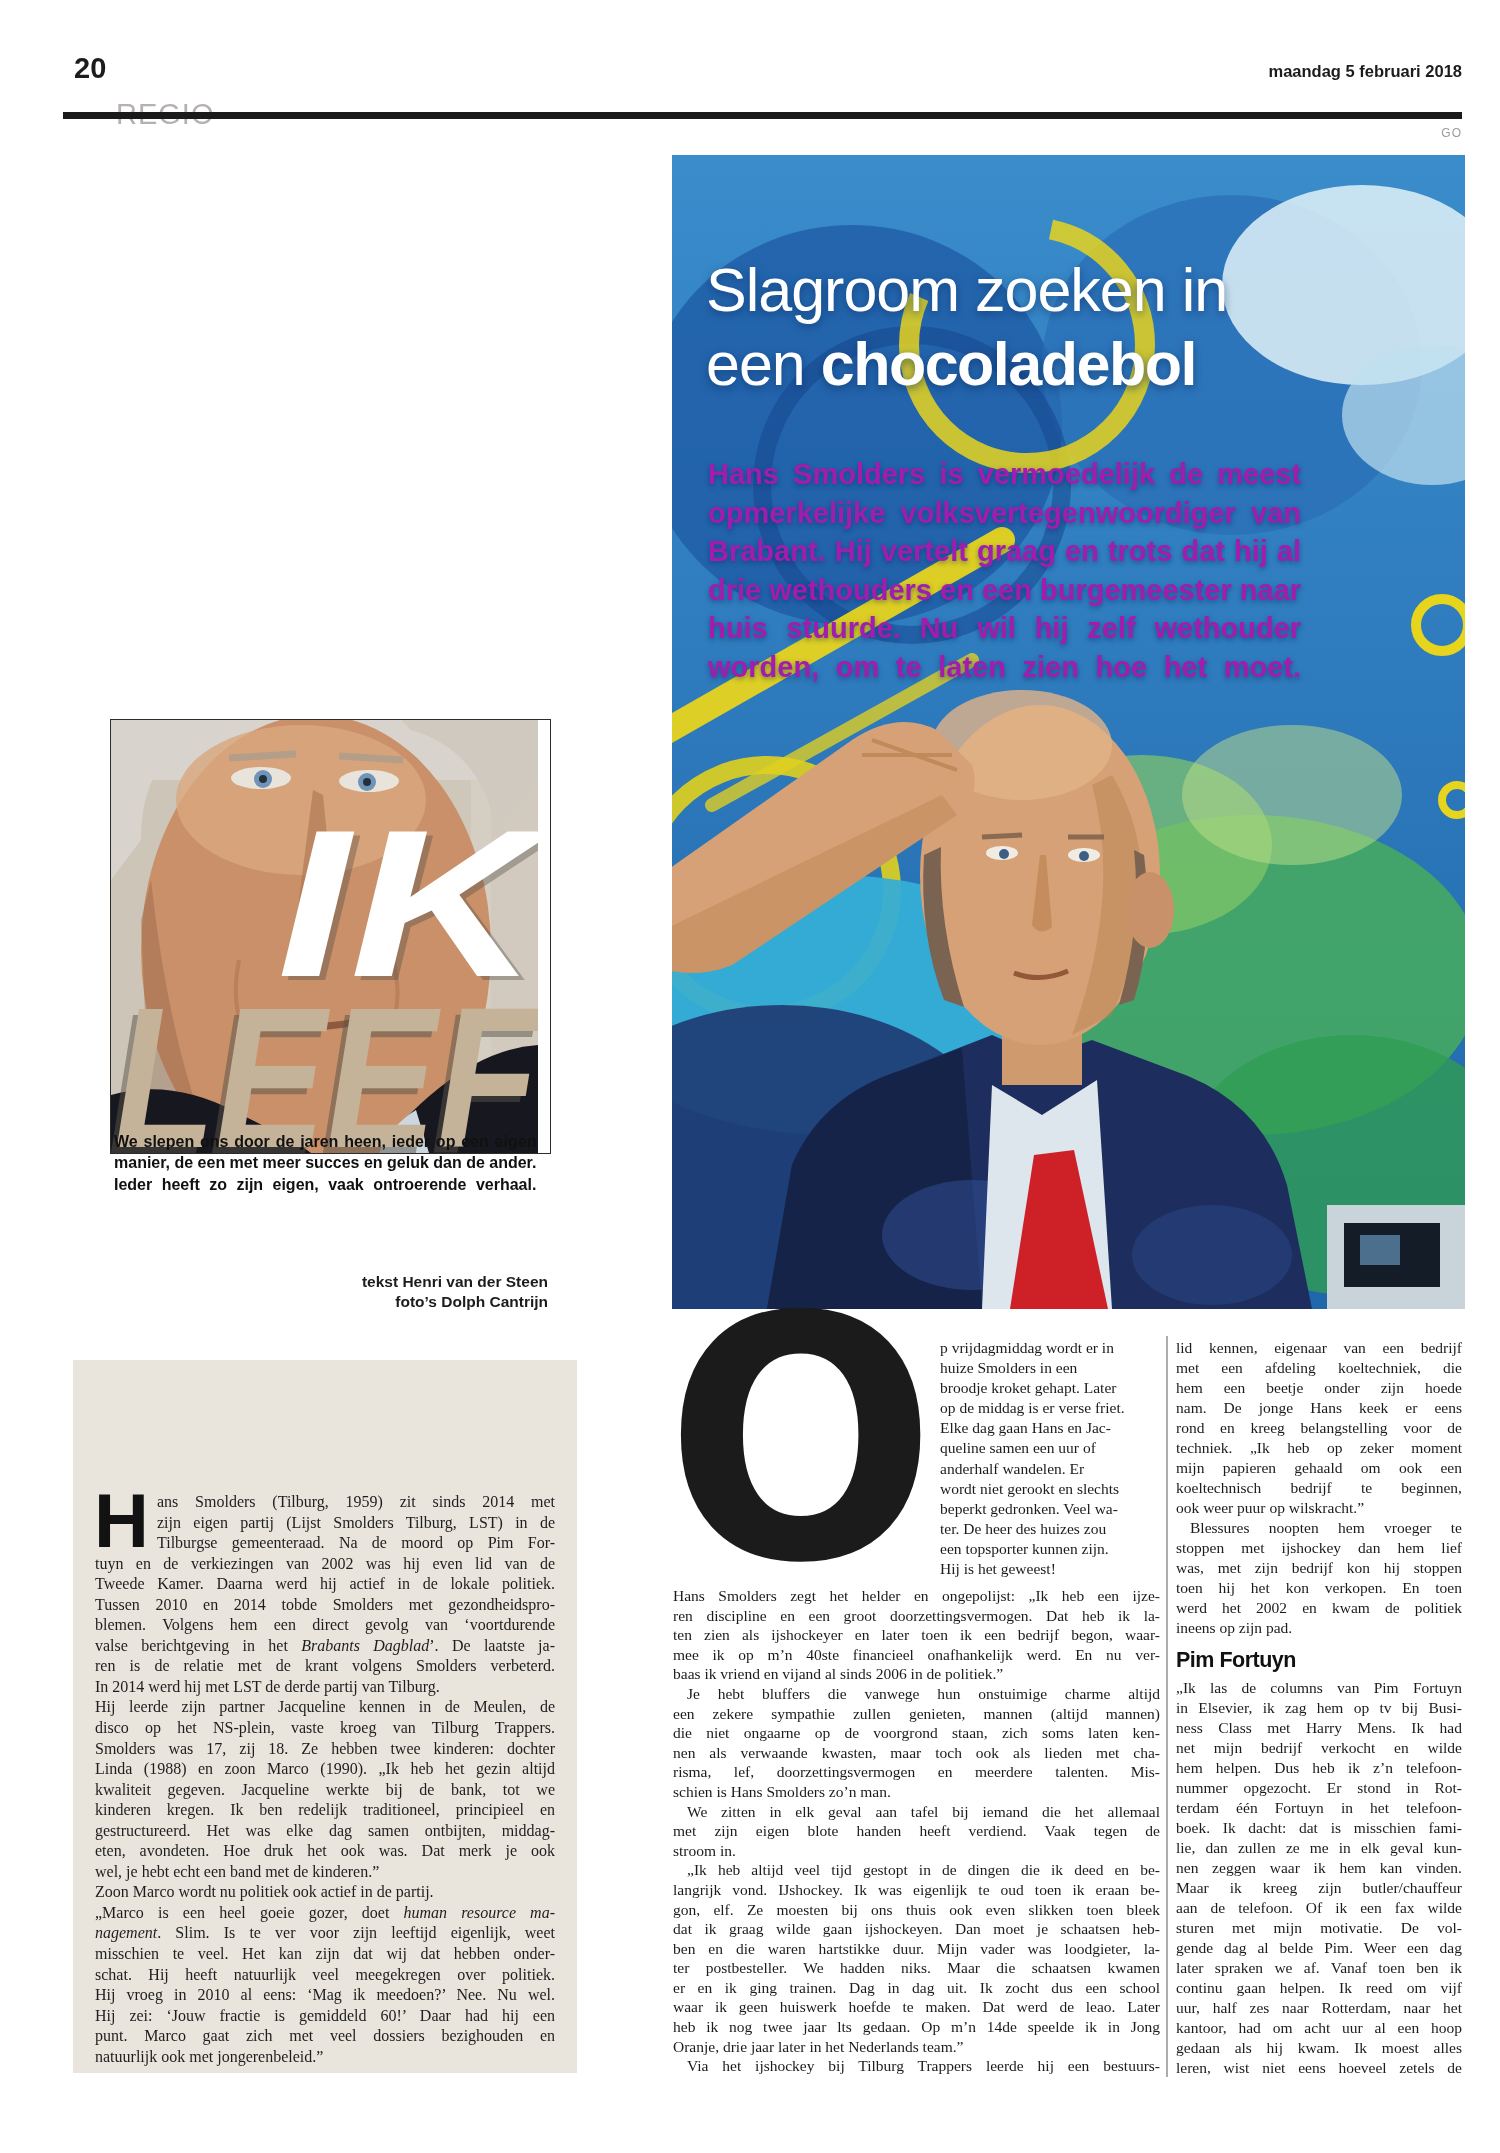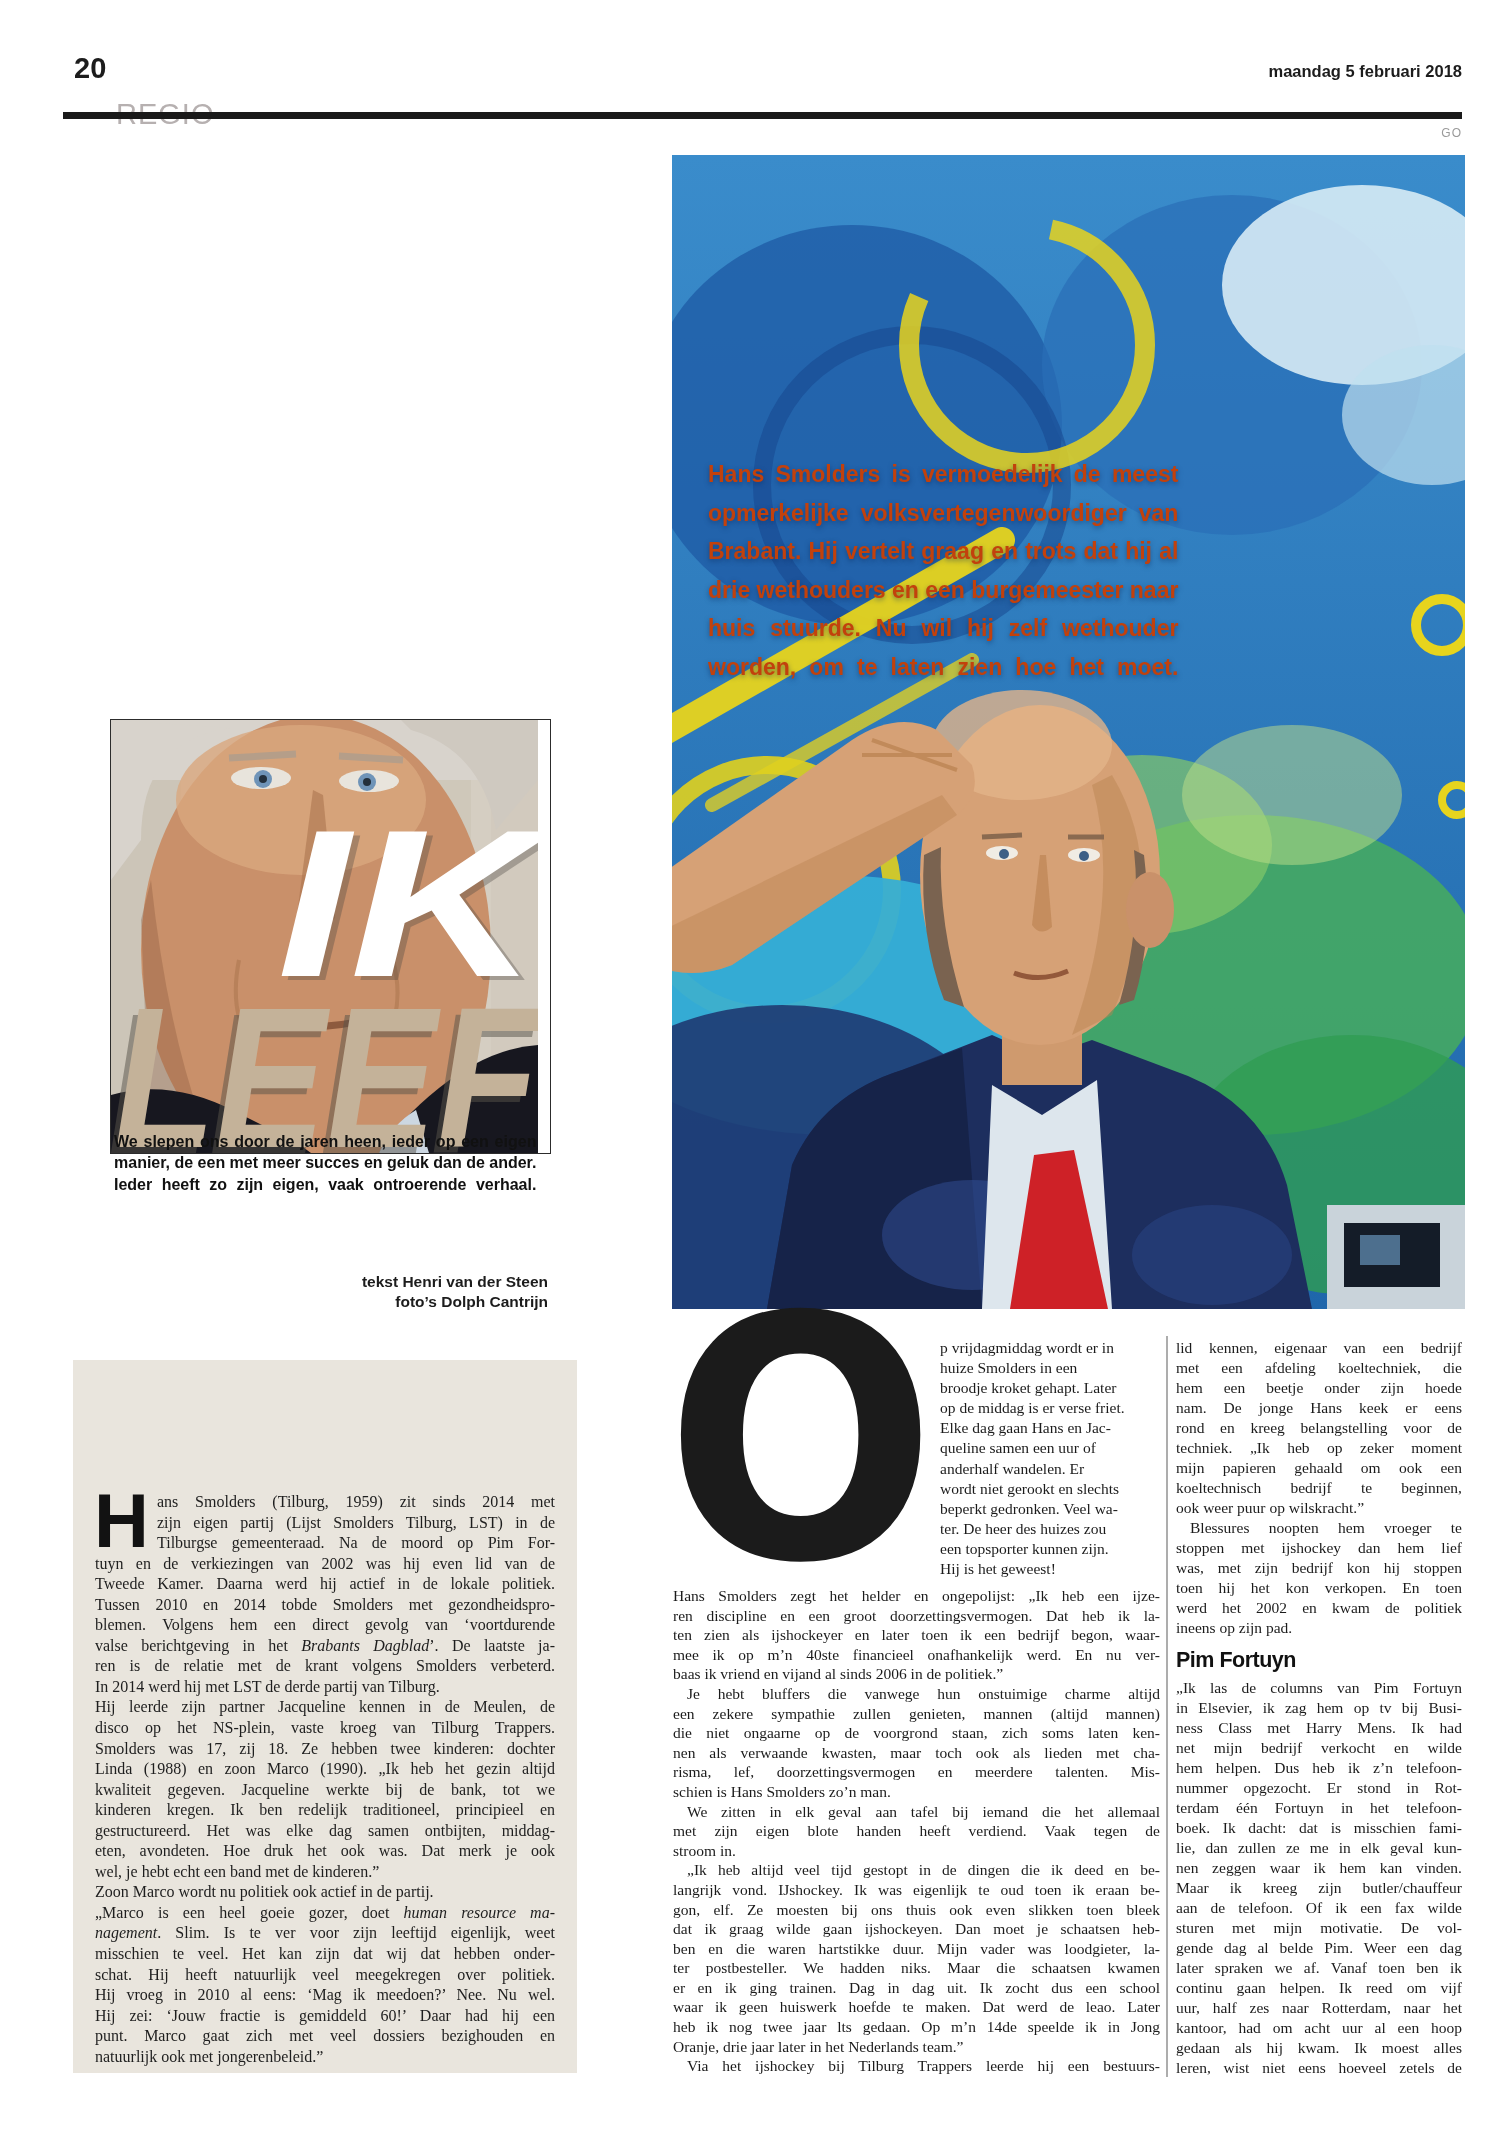--- a/index.html
+++ b/index.html
@@ -14,21 +14,21 @@
   .bar{left:63px;top:112px;width:1399px;height:7px;background:#1a1a1a;}
   .cornertag{right:38px;top:126px;font-size:12px;color:#9a9a9a;letter-spacing:1px;}
 
   
   .hero{left:672px;top:155px;width:793px;height:1154px;overflow:hidden;}
   .hero svg{display:block;}
   .hero-title{left:706px;top:253px;font-size:61px;line-height:74px;color:#ffffff;
               text-shadow:0 3px 8px rgba(10,40,90,.55);letter-spacing:-1px;white-space:nowrap;}
   .hero-title .lt{font-weight:400;}
   .hero-title .bd{font-weight:700;letter-spacing:-1.5px;}
-  .hero-intro{left:708px;top:455px;font-size:23px;font-weight:bold;line-height:38.6px;color:#c2410c;
+  .hero-intro{left:708px;top:455px;font-size:29px;font-weight:bold;line-height:38.6px;color:#a21caf;
               text-shadow:0 2px 5px rgba(10,40,90,.5);}
   .hero-intro .tl{white-space:nowrap;text-align:left;}
 
   
   .portrait{left:111px;top:720px;width:439px;height:433px;outline:1px solid #2c2c2c;overflow:hidden;font-style:italic;}
   .caption{left:114px;top:1131px;font-size:16px;font-weight:bold;line-height:21.4px;color:#111;}
   .caption .tl{white-space:nowrap;text-align:left;}
   .credits{right:952px;top:1272px;font-size:15.5px;font-weight:bold;line-height:19.5px;text-align:right;white-space:nowrap;}
   .credits div{white-space:nowrap;}
 
@@ -118,20 +118,24 @@
       <path d="M 368 700 L 360 770 Q 368 782 380 772 L 374 700" fill="#b9814f" opacity=".6"></path>
       <path d="M 342 818 Q 368 828 396 816" stroke="#93583a" stroke-width="5" fill="none"></path>
       <path d="M -40 740 L 180 585 Q 225 555 265 575 L 300 610 Q 310 640 285 660 L 60 810 Q 10 830 -40 800 Z" fill="#d6a176"></path>
       <path d="M 190 600 L 280 600 M 200 585 L 285 615" stroke="#b9814f" stroke-width="4" opacity=".7"></path>
       <path d="M -40 790 L 270 640 L 285 660 L 60 810 Q 10 830 -40 800 Z" fill="#b9824f" opacity=".4"></path>
       <rect x="655" y="1050" width="138" height="104" fill="#c9d3da"></rect>
       <rect x="672" y="1068" width="96" height="64" fill="#141c28"></rect>
       <rect x="688" y="1080" width="40" height="30" fill="#5b84a8" opacity=".8"></rect>
     </svg>
 
+  </div>
+  <div class="abs hero-title">
+    <div><span class="lt">Slagroom zoeken in</span></div>
+    <div><span class="lt">een </span><span class="bd">chocoladebol</span></div>
   </div>
   <div class="abs hero-intro">
       <div class="tl">Hans Smolders is vermoedelijk de meest</div>
       <div class="tl">opmerkelijke volksvertegenwoordiger van</div>
       <div class="tl">Brabant. Hij vertelt graag en trots dat hij al</div>
       <div class="tl">drie wethouders en een burgemeester naar</div>
       <div class="tl">huis stuurde. Nu wil hij zelf wethouder</div>
       <div class="tl">worden, om te laten zien hoe het moet.</div>
     </div>
 

